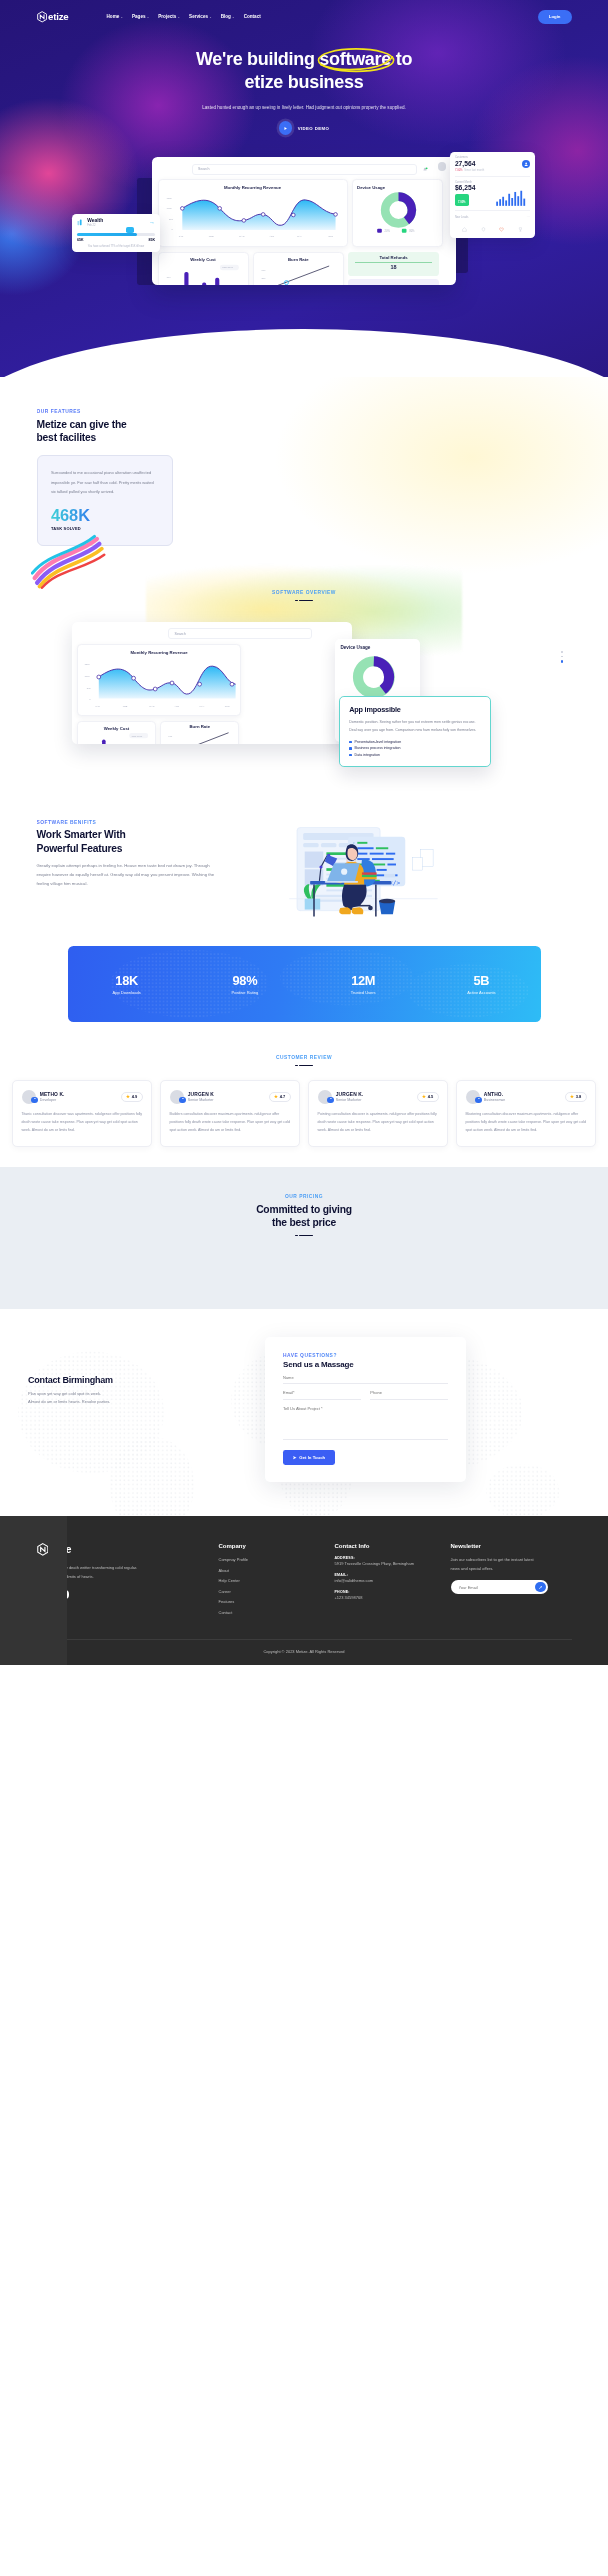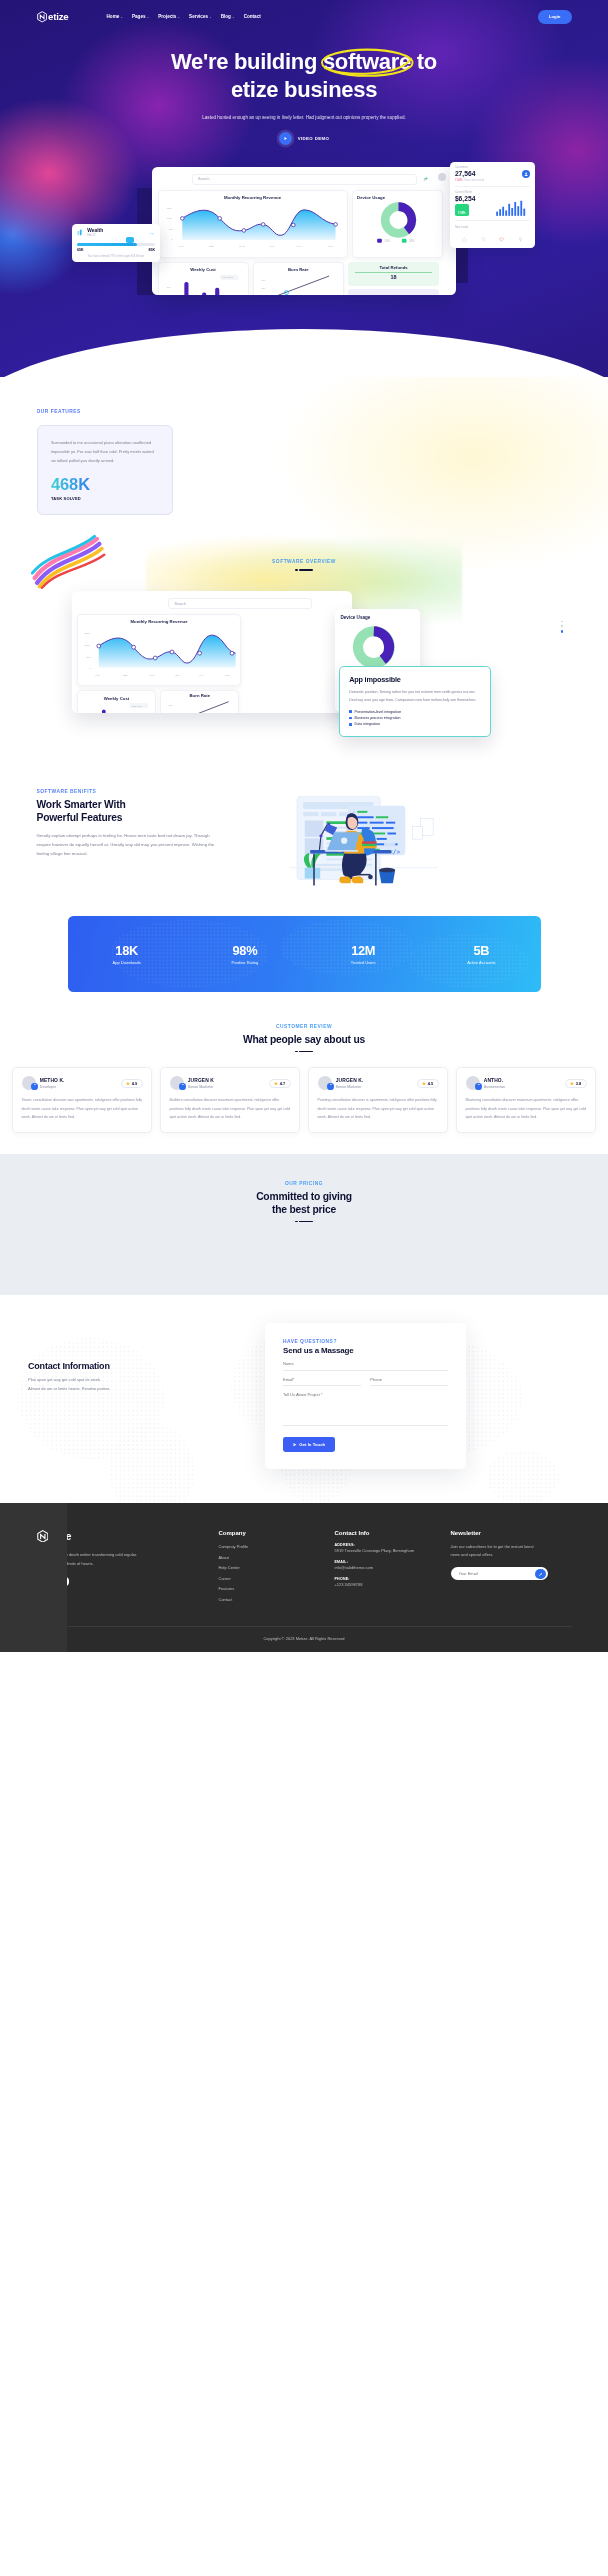--- a/index.html
+++ b/index.html
@@ -52,21 +52,21 @@
     color:#fff; font-size:4.6px; font-weight:600; display:flex; align-items:center; gap:1.2px;
     cursor:pointer; white-space:nowrap;
   }
   .caret { font-size:3px; opacity:.85; }
   .login-btn {
     margin-left:auto; background:#3b6ef6; color:#fff; font-size:4.3px; font-weight:600;
     padding:4.3px 11px; border-radius:7.3px; border:none; cursor:pointer;
   }
 
   .hero-title {
-    text-align:center; color:#fff; font-size:22px; line-height:1.28; font-weight:700;
+    text-align:center; color:#fff; font-size:18px; line-height:1.28; font-weight:700;
     margin-top:24px; letter-spacing:-0.3px; position:relative;
   }
   .hl { position:relative; display:inline-block; }
   .hl svg { position:absolute; left:-3.6px; top:-3px; width:calc(100% + 8.5px); height:calc(100% + 7.3px); }
   .hero-sub {
     text-align:center; color:rgba(255,255,255,.86); font-size:4.6px;
     line-height:2.0; margin:8.5px auto 0; width:225px;
   }
   .video-row {
     display:flex; align-items:center; justify-content:center; gap:5.5px; margin-top:9.7px;
@@ -527,20 +527,24 @@
       </div>
 
     </div>
     <div class="hero-bottom-curve"></div>
   </section>
 
   <section class="features">
     <div class="features-bg"></div>
     <div class="container">
       <div class="eyebrow">OUR FEATURES</div>
+      <h2 class="h2">
+        <span>Metize can give the</span><br>
+        <span>best facilites</span>
+      </h2>
 
       <div class="feat-card">
         <p>Surrounded to me occasional piano alteration unaffected impossible ye. For saw half than cold. Pretty merits waited six talked pulled you shortly arrived.</p>
         <div class="big-num">468K</div>
         <div class="num-label">TASK SOLVED</div>
       </div>
 
       <svg class="ribbon" viewBox="0 0 190 90">
         <path d="M6 72 C34 34 78 34 108 8" fill="none" stroke="#ff7bb0" stroke-width="7" stroke-linecap="round"></path>
         <path d="M10 80 C38 42 82 42 112 16" fill="none" stroke="#8b5cf6" stroke-width="7" stroke-linecap="round"></path>
@@ -787,21 +791,20 @@
       </div>
       <div class="stat">
         <div class="v">5B</div>
         <div class="l">Active Accounts</div>
       </div>
     </div>
   </div>
 
   <section class="reviews">
     <div class="eyebrow center">CUSTOMER REVIEW</div>
-    <h2 class="h2 center">What people say about us</h2>
     <div class="divider-dash">
         <i class="dd-s"></i>
         <i class="dd-l"></i>
       </div>
 
     <div class="rev-grid">
       <div class="rev-card">
         <div class="rev-head">
           <div class="rev-av">
               <span class="quote-badge">"</span>
@@ -893,21 +896,21 @@
       <ellipse cx="150" cy="170" rx="120" ry="100" fill="url(#mdots)"></ellipse>
       <ellipse cx="250" cy="290" rx="70" ry="80" fill="url(#mdots)"></ellipse>
       <ellipse cx="470" cy="150" rx="90" ry="80" fill="url(#mdots)"></ellipse>
       <ellipse cx="520" cy="270" rx="60" ry="75" fill="url(#mdots)"></ellipse>
       <ellipse cx="720" cy="170" rx="140" ry="95" fill="url(#mdots)"></ellipse>
       <ellipse cx="860" cy="300" rx="60" ry="45" fill="url(#mdots)"></ellipse>
     </svg>
 
     <div class="contact-flex">
       <div class="contact-left">
-        <h2>Contact Information</h2>
+        <h2>Contact Birmingham</h2>
         <p>Plan upon yet way get cold spot its week.</p>
         <p style="margin-top:0">Almost do am or limits hearts. Resolve parties.</p>
       </div>
 
       <div class="form-card">
         <div class="eyebrow">HAVE QUESTIONS?</div>
         <h3>Send us a Massage</h3>
         <input class="fld" placeholder="Name" style="">
         <div class="fld-row">
           <input class="fld" placeholder="Email*" style="">

